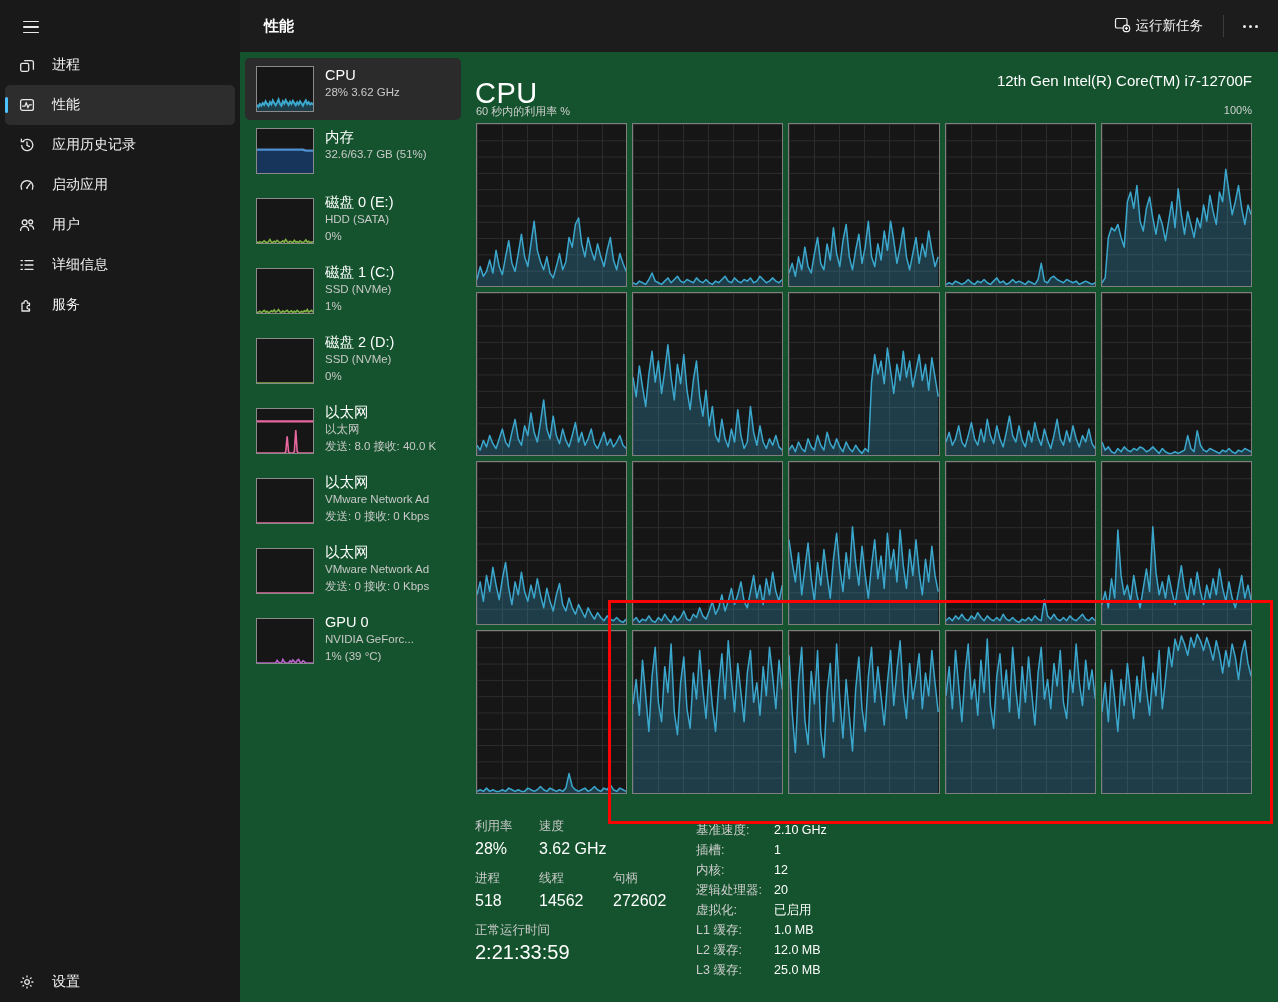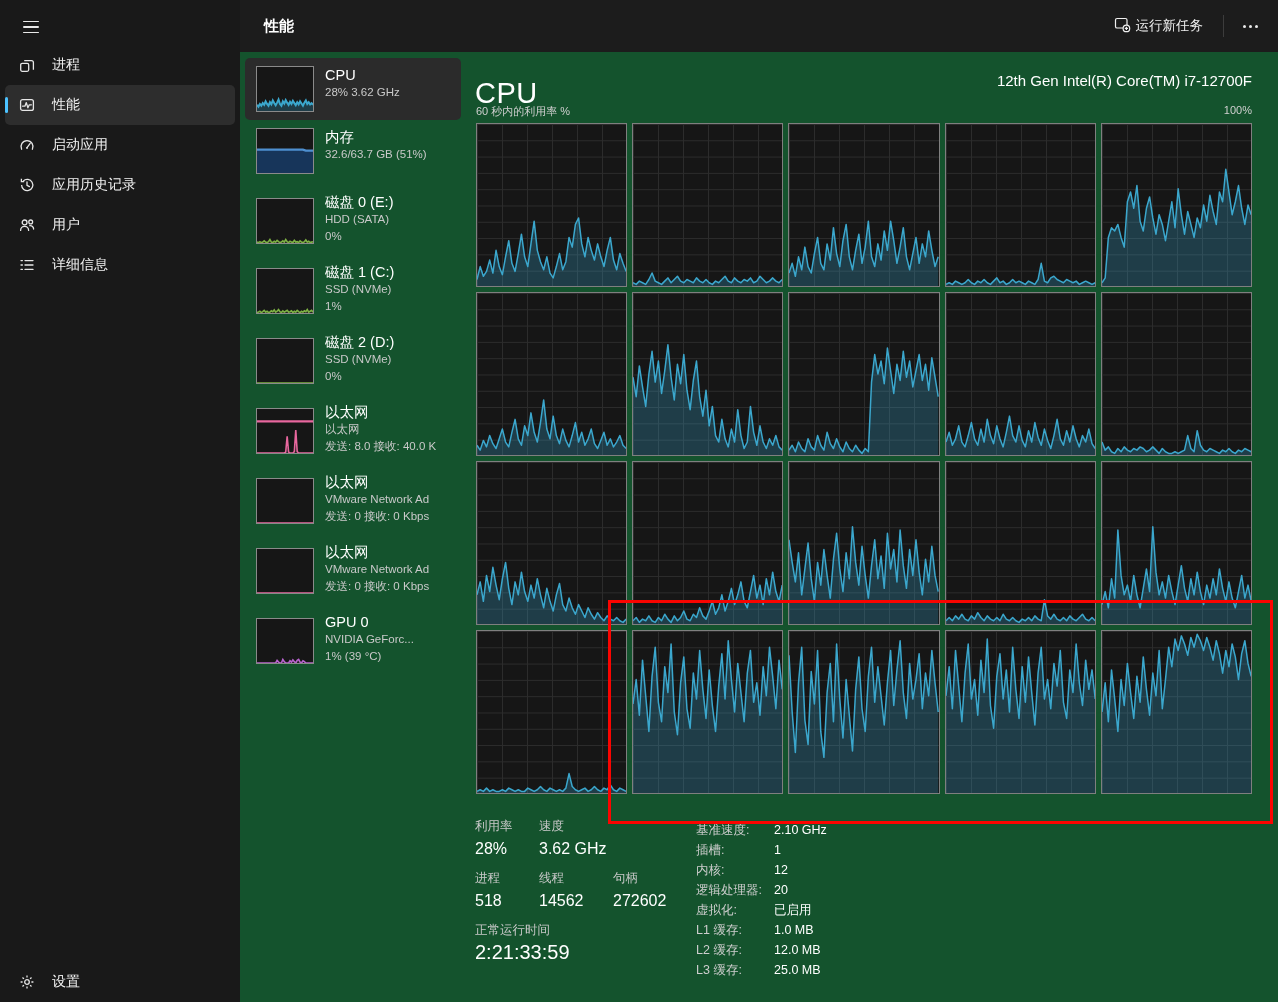--- a/index.html
+++ b/index.html
@@ -97,49 +97,55 @@
         </div>
         <div class="nav-item selected">
           <span class="nav-icon"><svg viewBox="0 0 16 16" fill="none" stroke="currentColor" stroke-width="1.3">
               <rect x="1.6" y="2.6" width="12.8" height="10.8" rx="2"></rect>
               <polyline points="3.6,9.2 5.9,9.2 7.3,5.6 8.9,10.8 10.3,7.8 12.4,7.8" stroke-linejoin="round" stroke-linecap="round"></polyline>
             </svg></span>
           <span class="nav-label">性能</span>
         </div>
         <div class="nav-item">
           <span class="nav-icon"><svg viewBox="0 0 16 16" fill="none" stroke="currentColor" stroke-width="1.3">
+              <path d="M2.6 8a5.6 5.6 0 1 0 1.7-4"></path>
+              <polyline points="2.4,1.8 2.4,4.6 5.2,4.6"></polyline>
+              <polyline points="8,4.8 8,8.3 10.4,9.6" stroke-linecap="round"></polyline>
+            </svg></span>
+          <span class="nav-label">应用历史记录</span>
+        </div>
+        <div class="nav-item">
+          <span class="nav-icon"><svg viewBox="0 0 16 16" fill="none" stroke="currentColor" stroke-width="1.3">
               <path d="M2.6 12.2a6 6 0 1 1 10.8 0" stroke-linecap="round"></path>
               <line x1="8" y1="10.6" x2="11.2" y2="6.4" stroke-linecap="round"></line>
               <circle cx="8" cy="11" r="0.9" fill="currentColor" stroke="none"></circle>
             </svg></span>
           <span class="nav-label">启动应用</span>
-        </div>
-        <div class="nav-item">
-          <span class="nav-icon"><svg viewBox="0 0 16 16" fill="none" stroke="currentColor" stroke-width="1.3">
-              <path d="M2.6 8a5.6 5.6 0 1 0 1.7-4"></path>
-              <polyline points="2.4,1.8 2.4,4.6 5.2,4.6"></polyline>
-              <polyline points="8,4.8 8,8.3 10.4,9.6" stroke-linecap="round"></polyline>
-            </svg></span>
-          <span class="nav-label">应用历史记录</span>
         </div>
         <div class="nav-item">
           <span class="nav-icon"><svg viewBox="0 0 16 16" fill="none" stroke="currentColor" stroke-width="1.3">
               <circle cx="5.6" cy="5.4" r="2.4"></circle>
               <path d="M1.6 13.4a4 4 0 0 1 8 0" stroke-linecap="round"></path>
               <circle cx="11.7" cy="4.9" r="1.9"></circle>
               <path d="M10.8 8.7a3.4 3.4 0 0 1 3.8 3.4" stroke-linecap="round"></path>
             </svg></span>
           <span class="nav-label">用户</span>
         </div>
         <div class="nav-item">
           <span class="nav-icon"><svg viewBox="0 0 16 16" fill="none" stroke="currentColor" stroke-width="1.3">
               <path d="M2 3.6h1.4M2 8h1.4M2 12.4h1.4" stroke-linecap="round"></path>
               <path d="M6 3.6h8M6 8h8M6 12.4h8" stroke-linecap="round"></path>
             </svg></span>
           <span class="nav-label">详细信息</span>
+        </div>
+        <div class="nav-item">
+          <span class="nav-icon"><svg viewBox="0 0 16 16" fill="none" stroke="currentColor" stroke-width="1.3">
+              <path d="M3 6.2h2.1a1.8 1.8 0 1 1 3.3 0h2.1v2.4a1.8 1.8 0 1 0 0 3.3v2.1H3z" stroke-linejoin="round"></path>
+            </svg></span>
+          <span class="nav-label">服务</span>
         </div>
       </nav>
     <div class="nav-bottom">
       <div class="nav-item">
         <span class="nav-icon">
           <svg viewBox="0 0 16 16" fill="none" stroke="currentColor" stroke-width="1.3">
             <circle cx="8" cy="8" r="2.3"></circle>
             <path d="M8 1.6v2M8 12.4v2M1.6 8h2M12.4 8h2M3.5 3.5l1.4 1.4M11.1 11.1l1.4 1.4M12.5 3.5l-1.4 1.4M4.9 11.1l-1.4 1.4"></path>
           </svg>
         </span>

